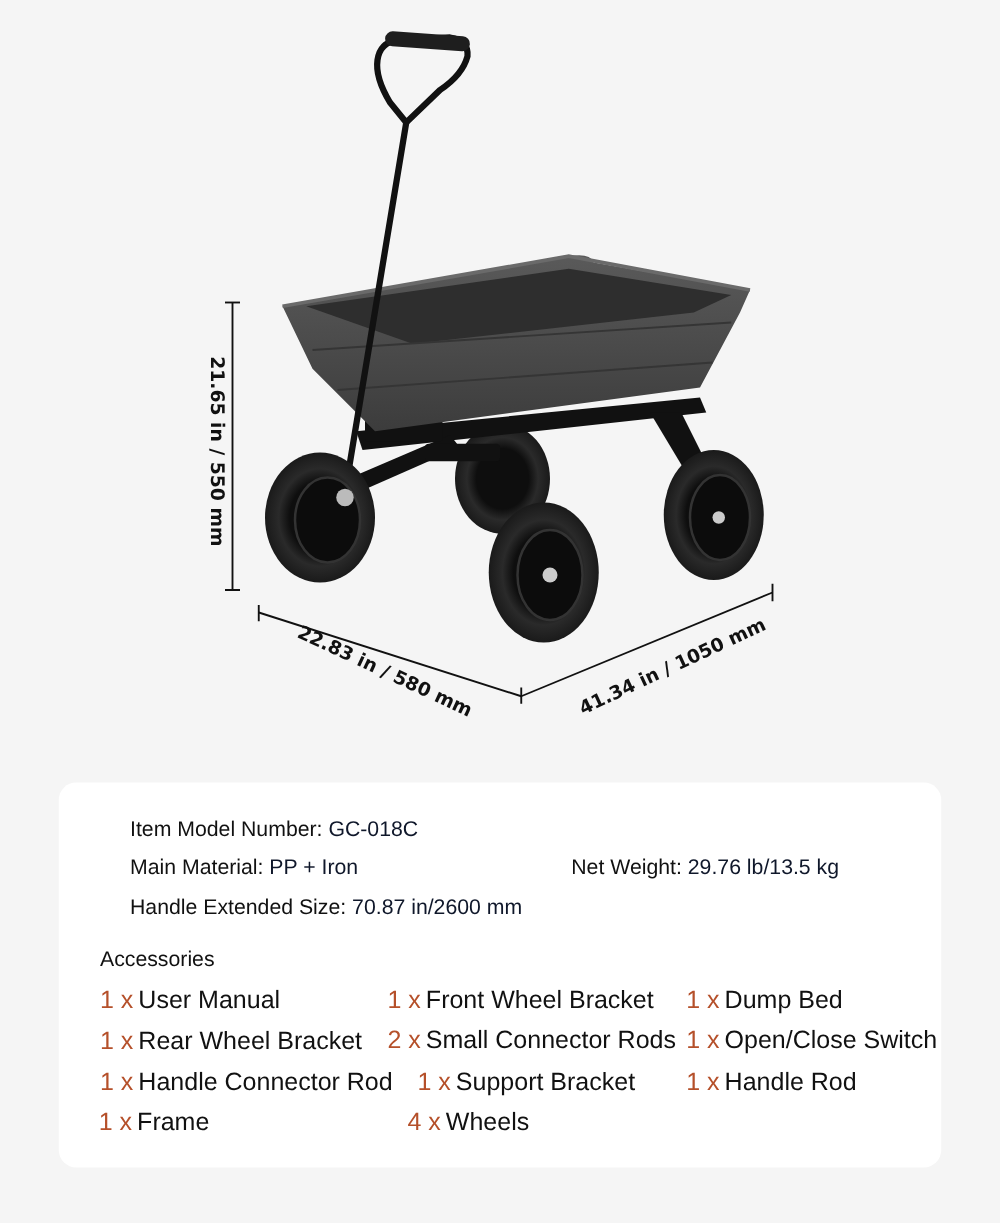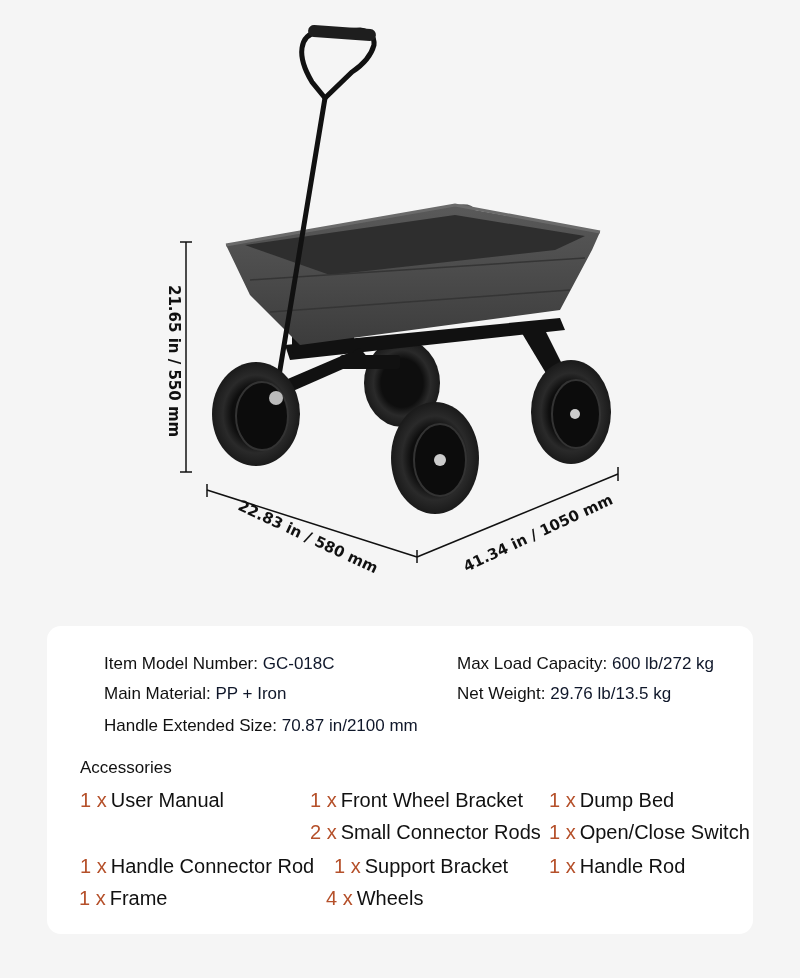--- a/index.html
+++ b/index.html
@@ -117,35 +117,33 @@
 </div>
 
 <div class="spec-card">
   <div class="spec-row" style="left:33px; top:28px;">
     <span class="spec-label">Item Model Number: </span><span class="spec-value">GC-018C</span>
   </div>
   <div class="spec-row" style="left:33px; top:58px;">
     <span class="spec-label">Main Material: </span><span class="spec-value">PP + Iron</span>
   </div>
   <div class="spec-row" style="left:33px; top:90px;">
-    <span class="spec-label">Handle Extended Size: </span><span class="spec-value">70.87 in/2100 mm</span>
-  </div>
-  <div class="spec-row" style="left:386px; top:28px;">
-    <span class="spec-label">Max Load Capacity: </span><span class="spec-value">600 lb/272 kg</span>
+    <span class="spec-label">Handle Extended Size: </span><span class="spec-value">70.87 in/2600 mm</span>
   </div>
   <div class="spec-row" style="left:386px; top:58px;">
     <span class="spec-label">Net Weight: </span><span class="spec-value">29.76 lb/13.5 kg</span>
   </div>
 
   <div class="acc-title">Accessories</div>
 
   <div class="acc-item" style="left:33px; top:163px;"><span class="acc-qty">1 x</span><span>User Manual</span></div>
   <div class="acc-item" style="left:263px; top:163px;"><span class="acc-qty">1 x</span><span>Front Wheel Bracket</span></div>
   <div class="acc-item" style="left:502px; top:163px;"><span class="acc-qty">1 x</span><span>Dump Bed</span></div>
 
+  <div class="acc-item" style="left:33px; top:196px;"><span class="acc-qty">1 x</span><span>Rear Wheel Bracket</span></div>
   <div class="acc-item" style="left:263px; top:195px;"><span class="acc-qty">2 x</span><span>Small Connector Rods</span></div>
   <div class="acc-item" style="left:502px; top:195px;"><span class="acc-qty">1 x</span><span>Open/Close Switch</span></div>
 
   <div class="acc-item" style="left:33px; top:229px;"><span class="acc-qty">1 x</span><span>Handle Connector Rod</span></div>
   <div class="acc-item" style="left:263px; top:229px;margin-left:24px;"><span class="acc-qty">1 x</span><span>Support Bracket</span></div>
   <div class="acc-item" style="left:502px; top:229px;"><span class="acc-qty">1 x</span><span>Handle Rod</span></div>
 
   <div class="acc-item" style="left:32px; top:261px;"><span class="acc-qty">1 x</span><span>Frame</span></div>
   <div class="acc-item" style="left:279px; top:261px;"><span class="acc-qty">4 x</span><span>Wheels</span></div>
 </div>

